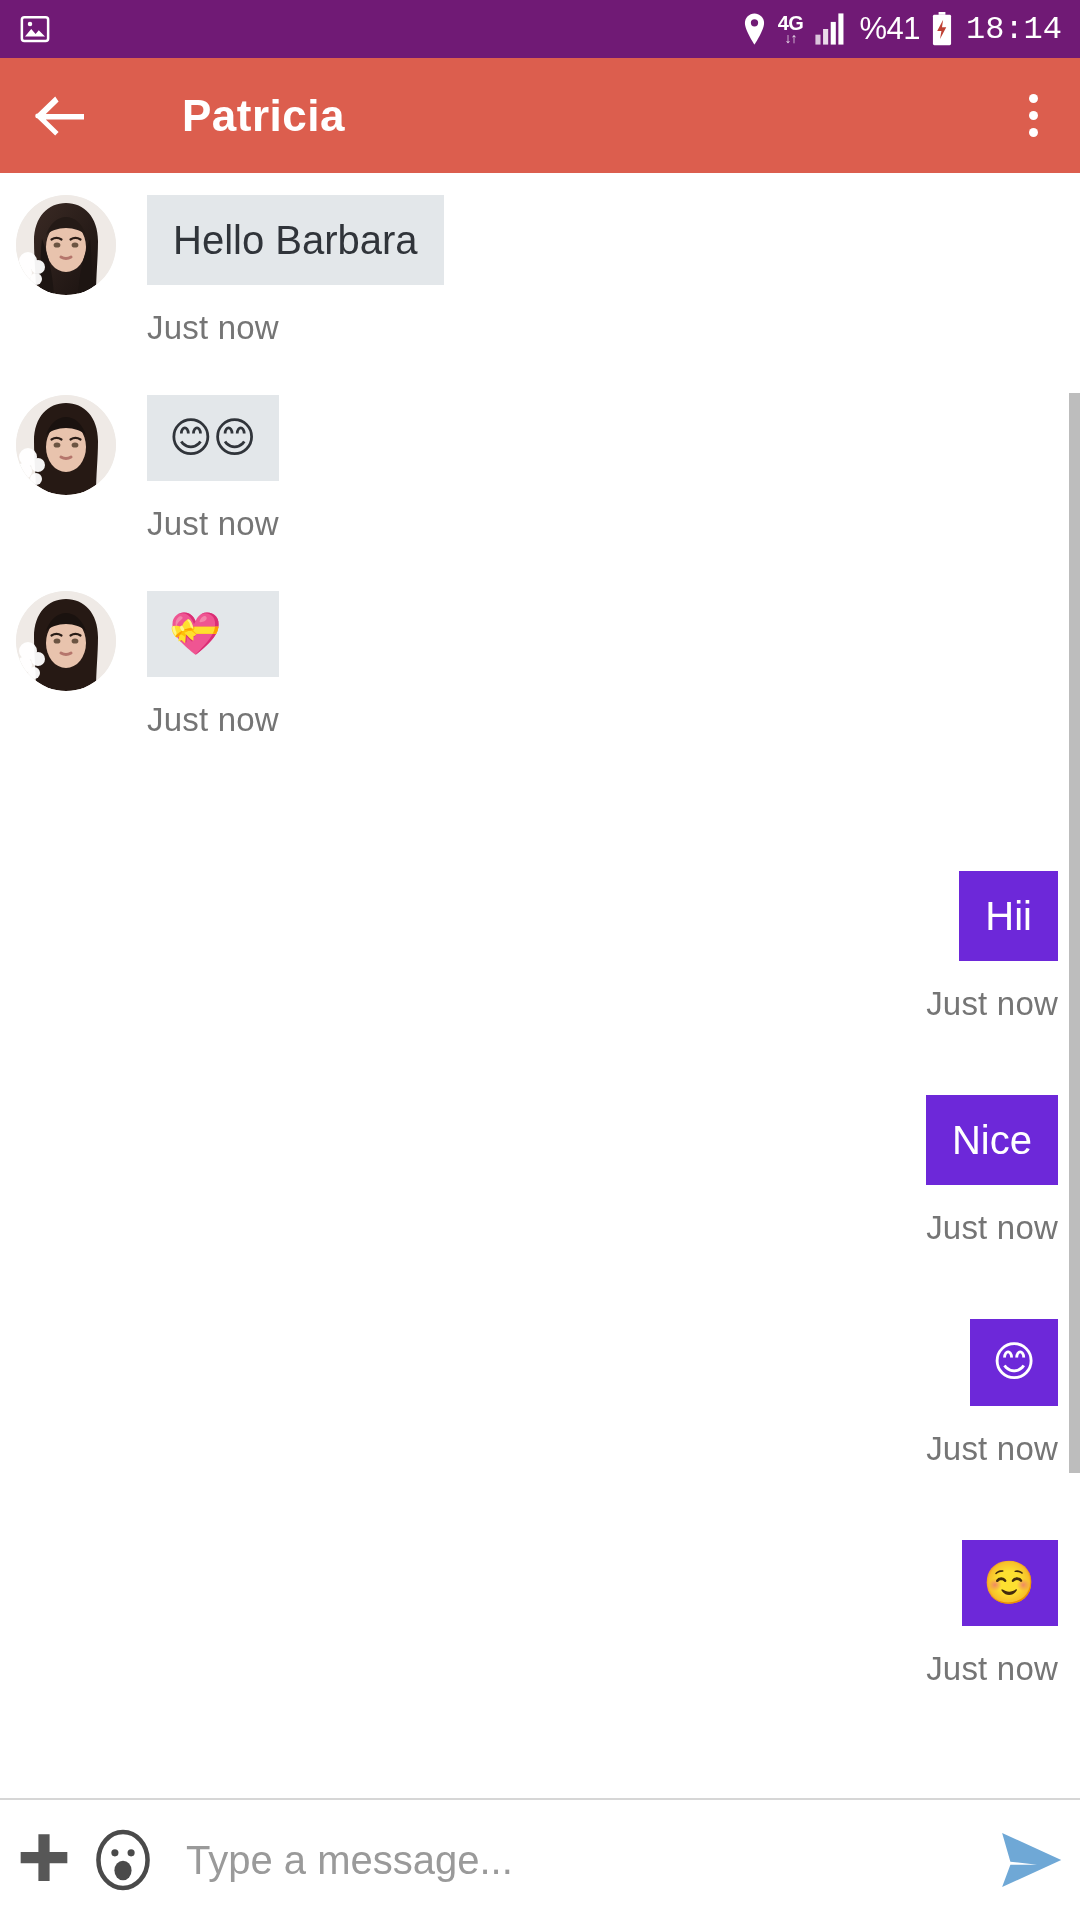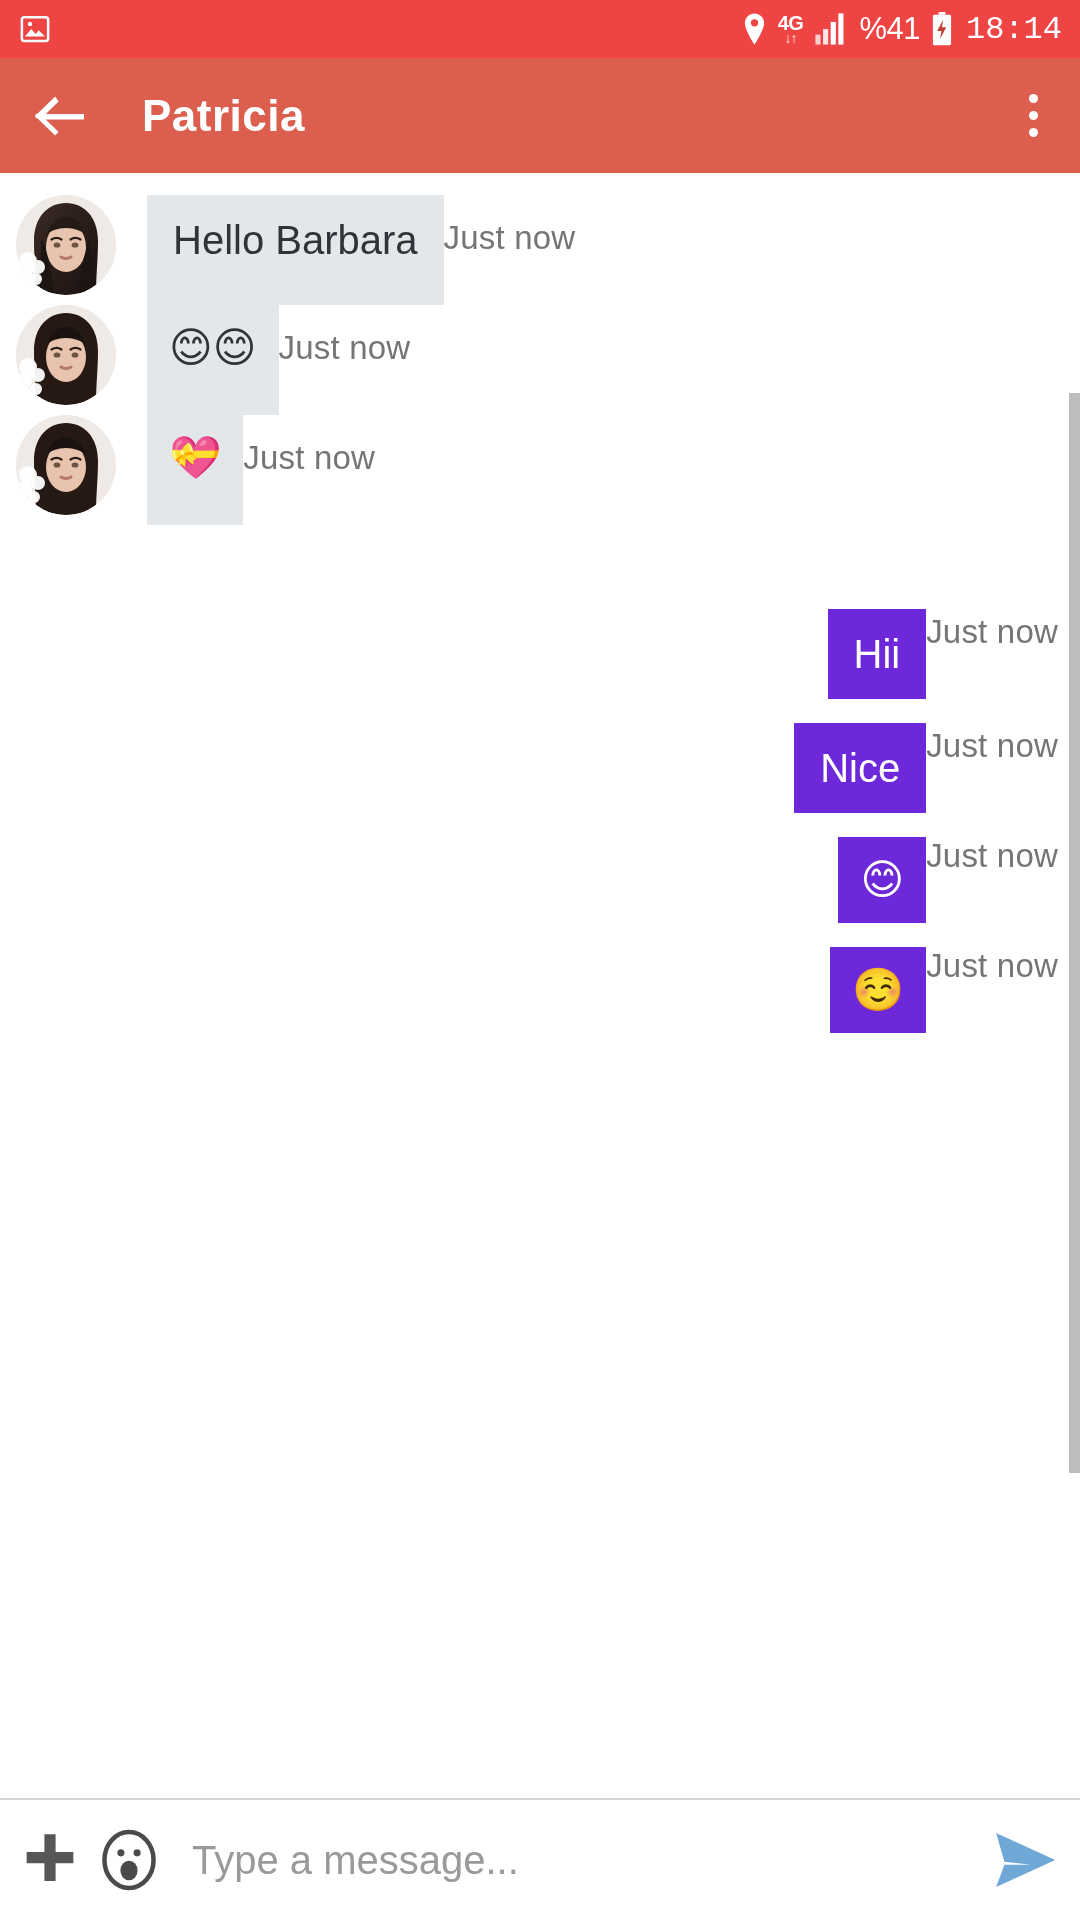--- a/index.html
+++ b/index.html
@@ -6,40 +6,40 @@
   html, body {
     width:1080px; height:1920px;
     font-family:"Liberation Sans", sans-serif;
     background:#ffffff;
     overflow:hidden;
   }
   .phone { position:relative; width:1080px; height:1920px; display:flex; flex-direction:column; background:#fff; }
 
   
   .status-bar{
-    height:58px; background:#ef4444; flex:0 0 58px;
+    height:58px; background:#701a75; flex:0 0 58px;
     display:flex; align-items:center; padding:0 18px;
     color:#fff;
   }
   .status-left{ display:flex; align-items:center; }
   .status-right{ margin-left:auto; display:flex; align-items:center; gap:11px; }
   .photo-icon{ width:34px; height:30px; display:block; }
   .pin-icon{ width:25px; height:32px; display:block; }
   .net-wrap{ display:flex; flex-direction:column; align-items:center; line-height:1; }
   .net-label{ font-size:20px; font-weight:bold; letter-spacing:-0.5px; }
   .net-arrows{ font-size:14px; margin-top:-2px; opacity:.85; letter-spacing:-1px;}
   .signal-icon{ width:34px; height:32px; display:block; }
   .battery-pct{ font-size:31px; font-weight:500; letter-spacing:-.5px;text-align:center; }
   .batt-icon{ width:22px; height:34px; display:block; }
   .clock{ font-size:32px; font-weight:500; letter-spacing:0px; margin-left:2px;font-family:Liberation Mono, monospace;}
 
   
   .app-bar{
     height:115px; flex:0 0 115px; background:#DC5E4E;
-    display:flex; align-items:center; padding:0 34px; color:#fff;
+    display:flex; align-items:center; padding:0 34px; color:#fff;gap:40px;
   }
   .back-icon{ width:52px; height:42px; display:block; cursor:pointer; }
   .app-title{
     font-size:44px; font-weight:bold; margin-left:56px; color:#fff;
     letter-spacing:.5px;
   }
   .overflow-btn{ margin-left:auto; display:flex; flex-direction:column; gap:8px; align-items:center; cursor:pointer; padding:8px; }
   .overflow-btn i{ display:block; width:9px; height:9px; background:#fff; border-radius:50%; }
 
   
@@ -54,21 +54,21 @@
 
   .msg-row{ display:flex; padding:0 0 0 16px; }
   .msg-row.out{ justify-content:flex-end; padding:0 22px 0 0; }
 
   .avatar{
     width:100px; height:100px; border-radius:50%; flex:0 0 100px;
     overflow:hidden; position:relative; background:#efece9;
   }
   .avatar svg{ display:block; width:100%; height:100%; }
 
-  .msg-col{ display:flex; flex-direction:row; margin-left:31px; }
+  .msg-col{ display:flex; flex-direction:column; margin-left:31px; }
   .msg-col.out{ align-items:flex-end; margin-left:0; }
 
   .bubble{
     background:#E3E7EA; color:#30343a;
     padding:22px 26px; font-size:40px; line-height:1.15;
     display:inline-block; max-width:640px; word-wrap:break-word;
   }
   .bubble.out{ background:#6d28d9; color:#ffffff;margin-top:24px; }
   .bubble.emoji{ font-size:42px; padding:20px 22px; line-height:1.1;
     font-family:"DejaVu Sans","Liberation Sans",sans-serif; }
@@ -78,21 +78,21 @@
     letter-spacing:.2px;
   }
   .msg-col.out .stamp{ text-align:right; }
 
   .spacer-gap{ height:60px; }
 
   
   .input-divider{ height:2px; background:#d6d6d6; }
   .input-bar{
     height:120px; flex:0 0 120px; background:#fff;
-    display:flex; align-items:center; padding:0 22px;border-radius:9px;
+    display:flex; align-items:center; padding:0 16px;border-radius:9px;
   }
   .plus-icon{ width:56px; height:56px; flex:0 0 56px; cursor:pointer; }
   .emoji-btn{ width:62px; height:62px; flex:0 0 62px; margin-left:20px; cursor:pointer; }
   .msg-input{
     flex:1 1 auto; border:none; outline:none; background:transparent;
     font-size:40px; color:#3b3b3b; margin-left:32px;
     font-family:"Liberation Sans", sans-serif;
   }
   .msg-input::placeholder{ color:#9a9a9a; }
   .send-btn{ width:66px; height:62px; flex:0 0 66px; margin-left:20px; cursor:pointer; }

